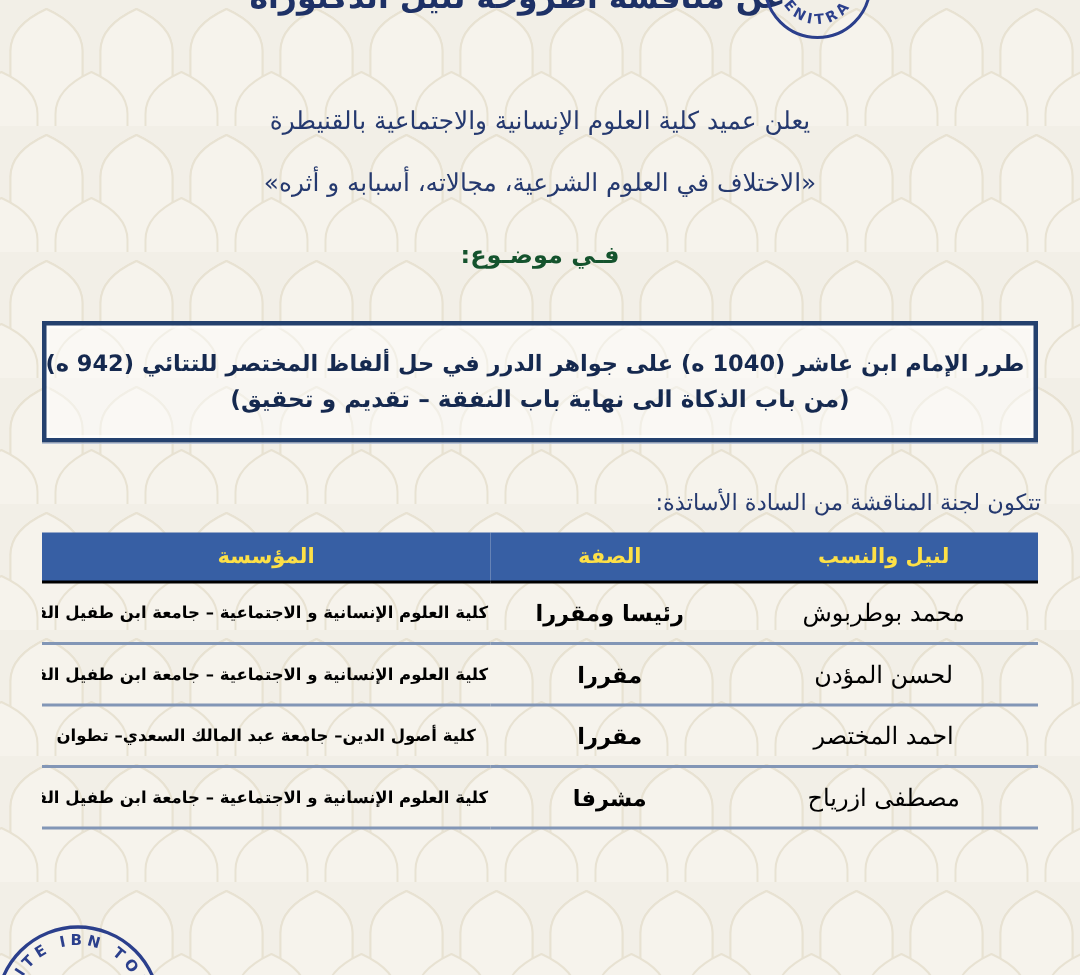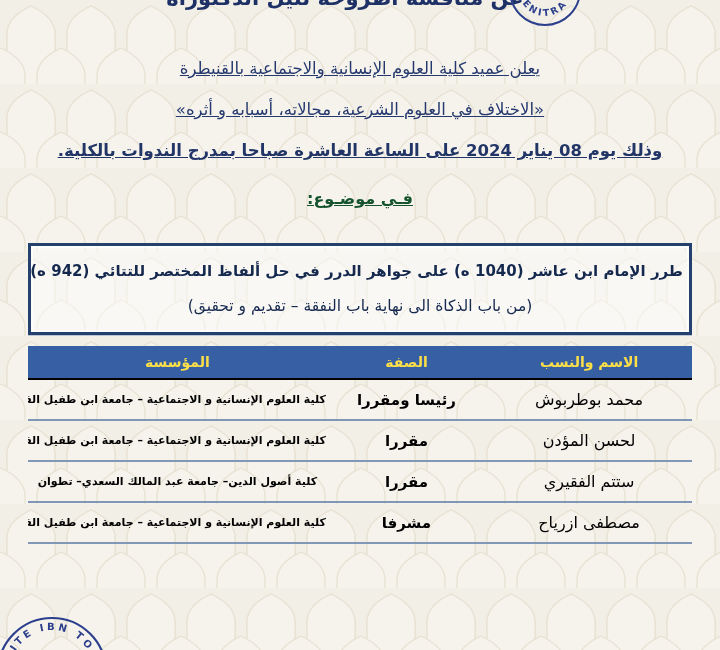--- a/index.html
+++ b/index.html
@@ -27,39 +27,39 @@
   .seal-tr{top:-58px;left:497px;width:96px;height:96px;}
   .seal-bl{top:612px;left:-8px;width:120px;height:120px;}
   .seal text{
     font-family:"DejaVu Sans", sans-serif;
     font-weight:bold;
     fill:#2b3f8c;
   }
 
   
   .announce{direction:rtl;text-align:center;padding-top:58px;}
-  .line{margin:0 10px;white-space:nowrap;font-size:16.5px;line-height:22px;text-decoration:underline;}
+  .line{margin:12px 10px;white-space:nowrap;font-size:16.5px;line-height:22px;}
   .gap{margin-top:19px;}
   .line-date{font-weight:bold;color:#213567;margin-top:19px;}
   .line-date b{font-weight:800;}
   .student{font-weight:bold;color:#1c2f5c;}
   .subject-label{margin-top:26px;font-weight:bold;font-size:16px;color:#14532d;}
 
   
   .thesis-box{
     direction:rtl;
     margin:33px 28px 0 28px;
     border:3px solid #24416e;
     box-shadow:0 1px 0 #b9c4d6, inset 0 0 0 2px rgba(255,255,255,.65);
     background:rgba(255,255,255,.45);
     text-align:center;
     padding:13px 6px 14px 6px;
   }
   .thesis-line1{font-size:15px;font-weight:bold;color:#15294f;white-space:nowrap;line-height:24px;}
-  .thesis-line2{font-size:15.5px;font-weight:normal;color:#15294f;white-space:nowrap;line-height:24px;margin-top:11px;}
+  .thesis-line2{font-size:15.5px;font-weight:bold;color:#15294f;white-space:nowrap;line-height:24px;}
 
   
   .committee-intro{
     direction:rtl;text-align:right;
     padding:31px 26px 0 0;
     font-size:15px;color:#25396f;
   }
   table.committee{
     direction:rtl;
     border-collapse:collapse;
@@ -123,57 +123,57 @@
   <div class="content">
 
     <div class="doc-title" dir="rtl">عن مناقشة أطروحة لنيل الدكتوراه</div>
 
     <div class="announce">
       <div class="line">يعلن عميد كلية العلوم الإنسانية والاجتماعية  بالقنيطرة</div>
 
 
       <div class="line gap">«الاختلاف في العلوم الشرعية، مجالاته، أسبابه و أثره»</div>
 
-      <div class="line line-date"><span>وذلك يوم </span><b>08</b><span> يناير </span><b>2024</b><span> على الساعة  العاشرة صباحا بمدرج  الندوات بالكلية.</span></div>
 
       <div class="line subject-label">فـي موضـوع:</div>
     </div>
 
     <div class="thesis-box">
       <div class="thesis-line1">طرر الإمام ابن عاشر (1040 ه) على جواهر الدرر في حل ألفاظ المختصر للتتائي (942 ه)</div>
       <div class="thesis-line2">(من باب الذكاة الى نهاية باب النفقة – تقديم و تحقيق)</div>
     </div>
 
+    <div class="committee-intro">تتكون لجنة المناقشة من السادة الأساتذة:</div>
 
     <table class="committee">
       <colgroup>
         <col class="col-name">
           <col class="col-role">
           <col class="col-inst">
       </colgroup>
       <thead>
         <tr>
-          <th>الاسم والنسب</th>
+          <th>لنيل والنسب</th>
           <th>الصفة</th>
           <th>المؤسسة</th>
         </tr>
       </thead>
       <tbody>
         <tr>
           <td class="member-name">محمد بوطربوش</td>
           <td class="member-role">رئيسا ومقررا</td>
           <td class="member-inst">كلية العلوم الإنسانية و الاجتماعية – جامعة ابن طفيل القنيطرة</td>
         </tr>
         <tr>
           <td class="member-name">لحسن  المؤدن</td>
           <td class="member-role">مقررا</td>
           <td class="member-inst">كلية العلوم الإنسانية و الاجتماعية – جامعة ابن طفيل القنيطرة</td>
         </tr>
         <tr>
-          <td class="member-name">ستتم الفقيري</td>
+          <td class="member-name">احمد المختصر</td>
           <td class="member-role">مقررا</td>
           <td class="member-inst">كلية أصول الدين– جامعة عبد المالك السعدي– تطوان</td>
         </tr>
         <tr>
           <td class="member-name">مصطفى ازرياح</td>
           <td class="member-role">مشرفا</td>
           <td class="member-inst">كلية العلوم الإنسانية و الاجتماعية – جامعة ابن طفيل القنيطرة</td>
         </tr>
       </tbody>
     </table>

